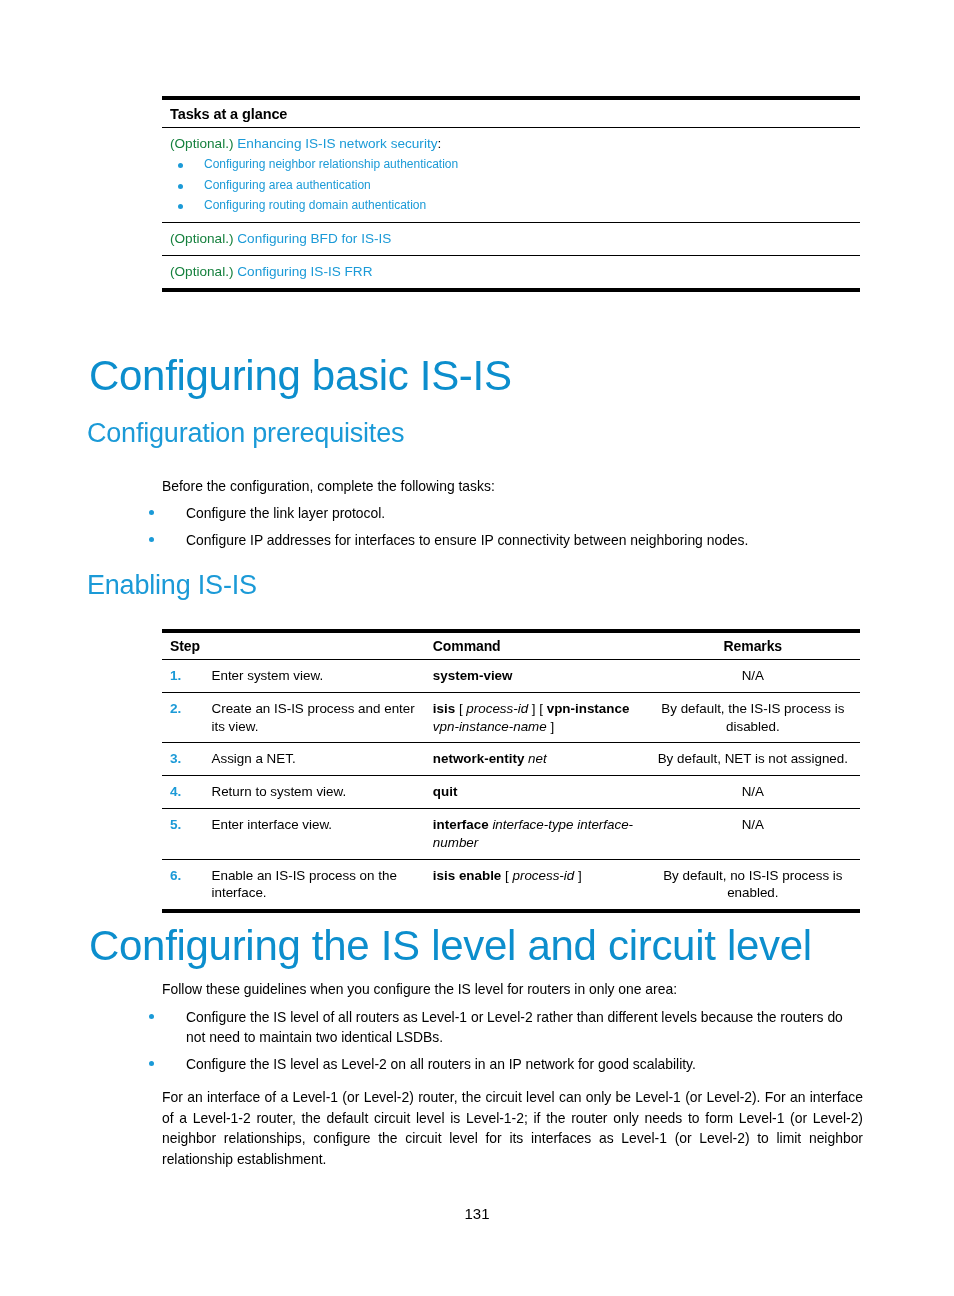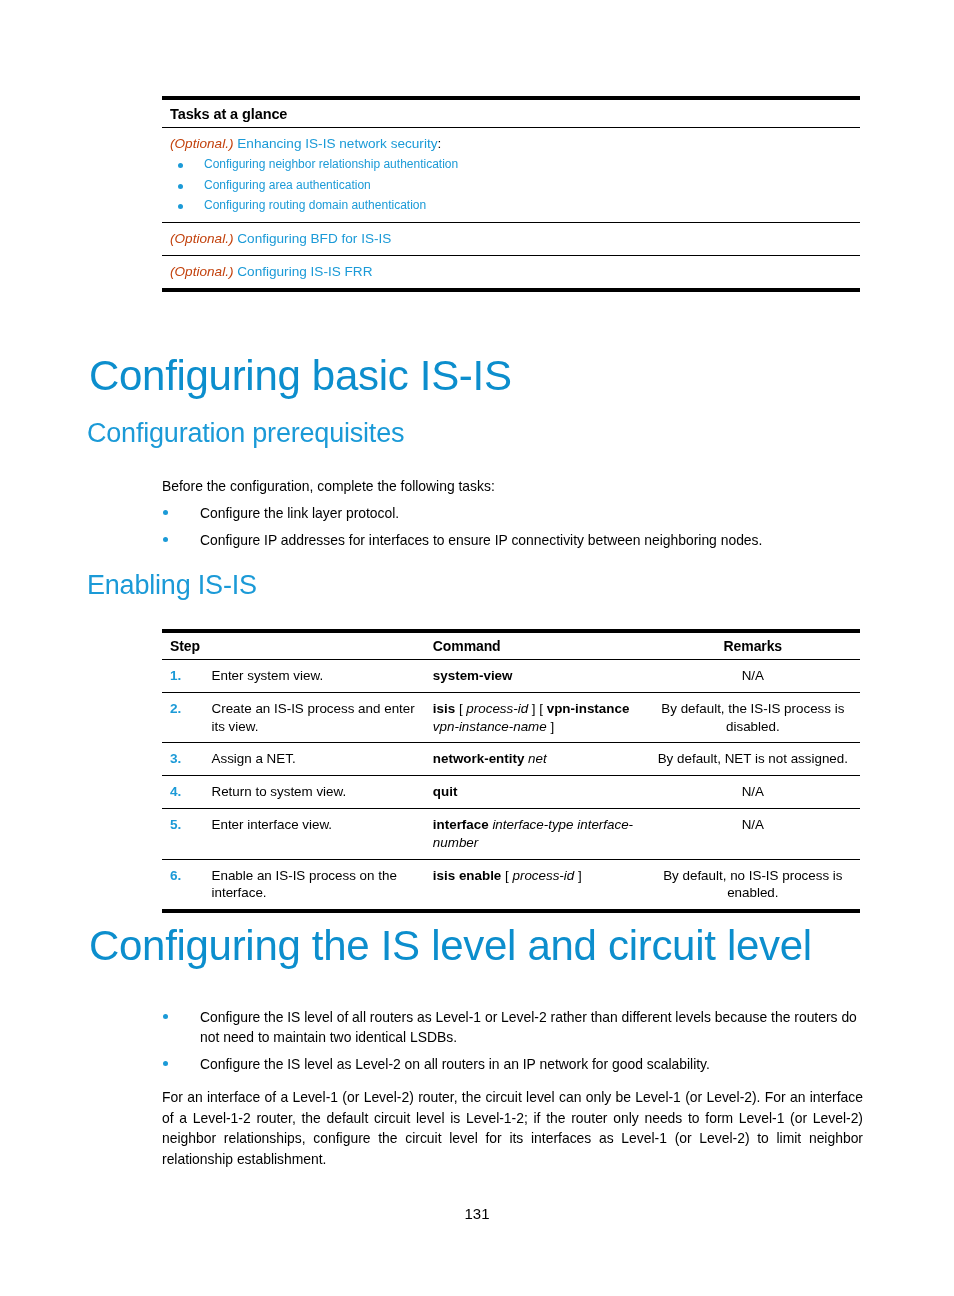--- a/index.html
+++ b/index.html
@@ -44,21 +44,21 @@
   }
   .tasks-table td.body-cell {
     font-size: 13.6px;
     padding: 7px 2px 7px 8px;
     border-bottom: 1.3px solid #000;
     line-height: 1.32;
   }
   .tasks-table tr:last-child td.body-cell {
     border-bottom: none;
   }
-  .opt-lbl { color: #c2410c; font-style: italic; }
+  .opt-lbl { color: #15803d; }
   .lnk {
     color: #1b9ad7;
     text-decoration: none;
   }
   .task-sublist {
     list-style: none;
     margin: 4px 0 0 0;
     padding: 0;
   }
   .task-sublist li {
@@ -113,21 +113,21 @@
     width: 700px;
     font-size: 13.9px;
     line-height: 1.45;
     margin: 0;
   }
   #p-before { top: 476px; }
   #p-follow { top: 979px; }
 
   .body-list {
     position: absolute;
-    left: 162px;
+    left: 148px;
     width: 700px;
     list-style: none;
     margin: 0;
     padding: 0;
     font-size: 13.9px;
     line-height: 1.45;
   }
   .body-list li {
     position: relative;
     padding-left: 38px;
@@ -301,20 +301,21 @@
           <td class="col-num">6.</td>
           <td class="col-step">Enable an IS-IS process on the interface.</td>
           <td class="col-cmd"><span class="cmd-b">isis enable</span><span> [ </span><span class="cmd-i">process-id</span><span> ]</span></td>
           <td class="col-rem">By default, no IS-IS process is enabled.</td>
         </tr>
       </tbody>
   </table>
 
   <h1 class="h1" id="h1-islevel">Configuring the IS level and circuit level</h1>
 
+  <p class="body-p" id="p-follow">Follow these guidelines when you configure the IS level for routers in only one area:</p>
 
   <ul class="body-list" id="list-islevel">
       <li>Configure the IS level of all routers as Level-1 or Level-2 rather than different levels because the routers do not need to maintain two identical LSDBs.</li>
       <li>Configure the IS level as Level-2 on all routers in an IP network for good scalability.</li>
     </ul>
 
   <p id="p-interface">For an interface of a Level-1 (or Level-2) router, the circuit level can only be Level-1 (or Level-2). For an interface of a Level-1-2 router, the default circuit level is Level-1-2; if the router only needs to form Level-1 (or Level-2) neighbor relationships, configure the circuit level for its interfaces as Level-1 (or Level-2) to limit neighbor relationship establishment.</p>
 
   <div class="page-number">131</div>
 

